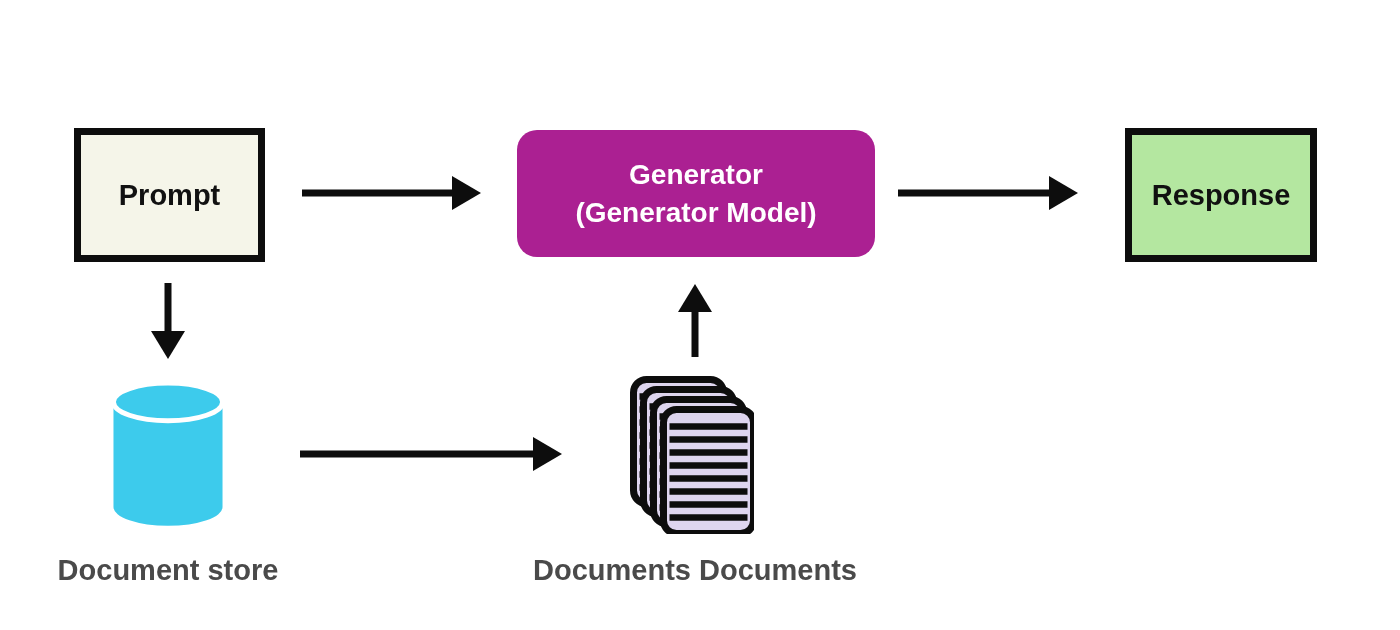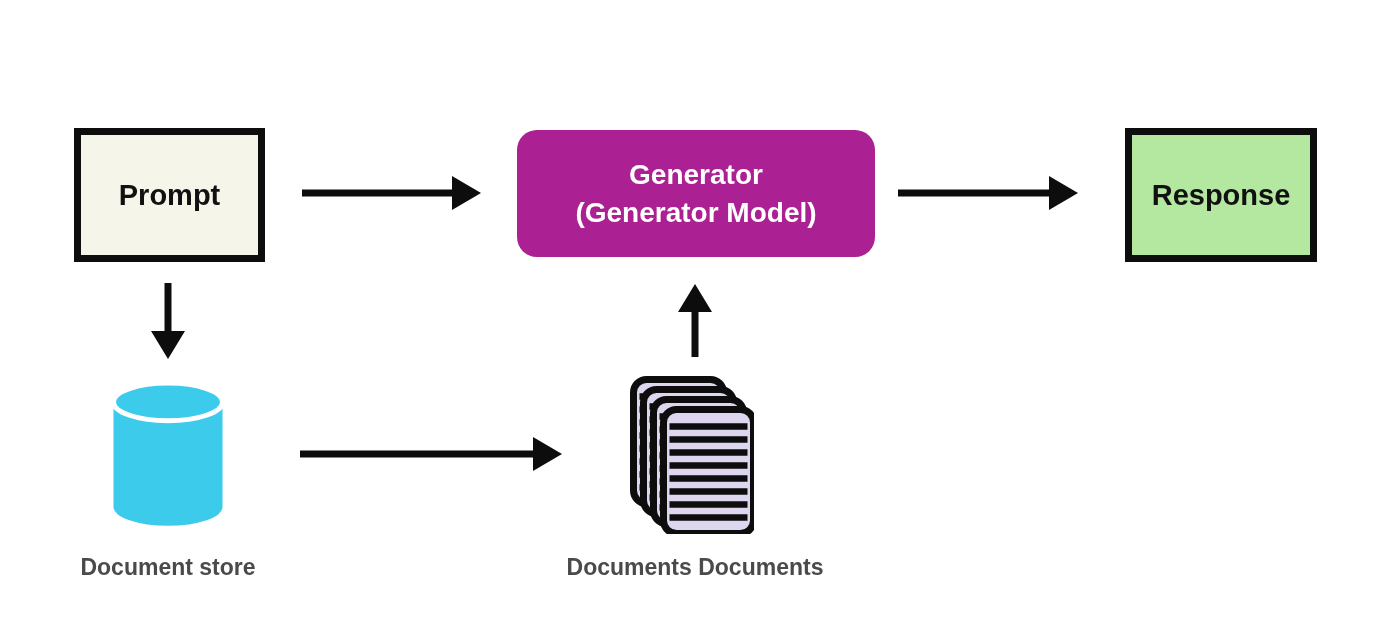--- a/index.html
+++ b/index.html
@@ -52,21 +52,21 @@
   }
   .icon-wrap {
     position: absolute;
   }
   #cylinder-wrap { left: 111px; top: 380px; }
   #docs-wrap     { left: 630px; top: 376px; }
   .caption {
     position: absolute;
     transform: translateX(-50%);
     white-space: nowrap;
-    font-size: 23px;
+    font-size: 29px;
     font-weight: 700;
     color: var(--caption-text);
   }
   #document-store-caption      { left: 168px; top: 554px; }
   #retrieved-documents-caption { left: 695px; top: 554px; }
   #arrow-layer {
     position: absolute;
     left: 0; top: 0;
     pointer-events: none;
   }

